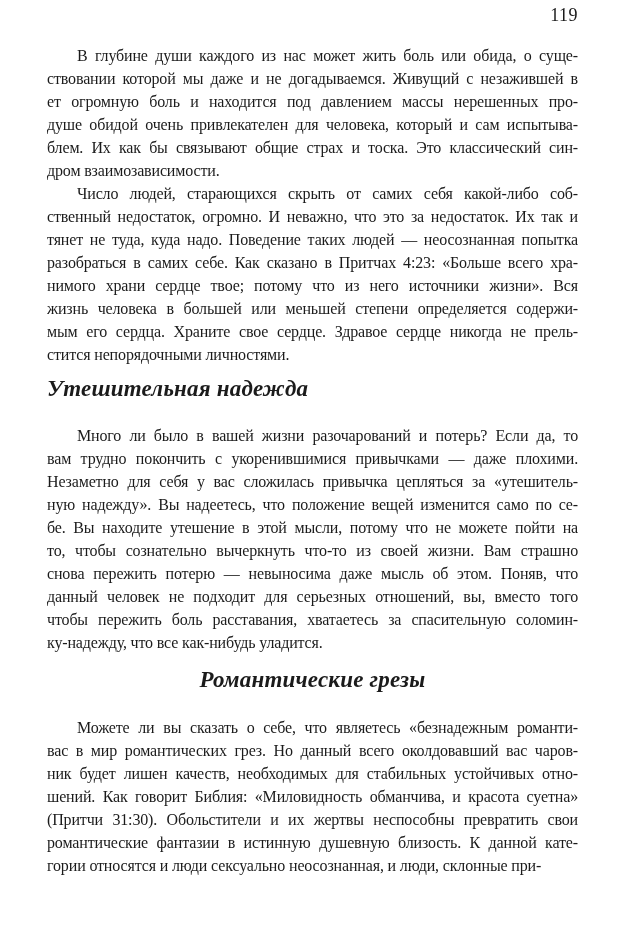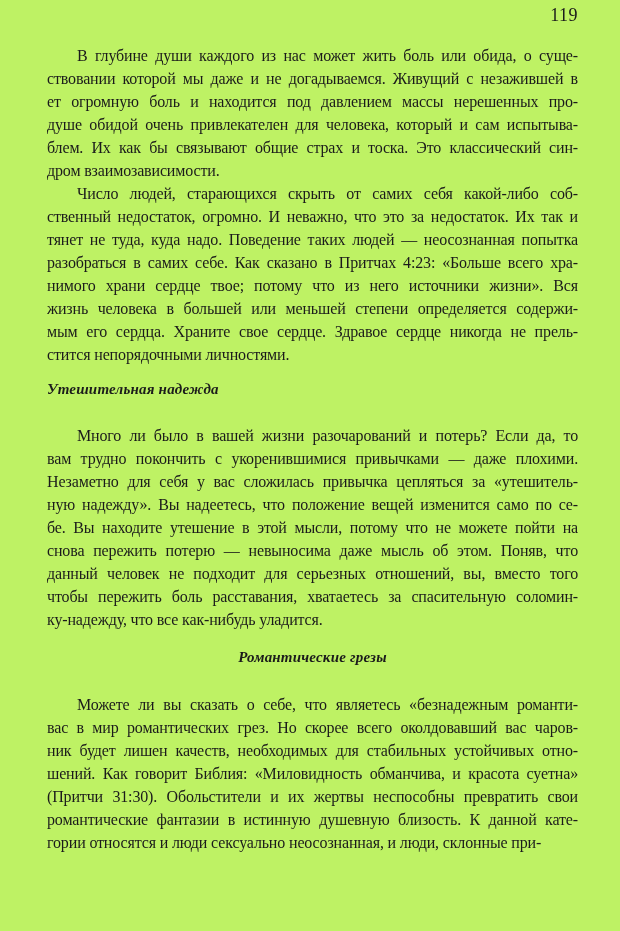--- a/index.html
+++ b/index.html
@@ -40,21 +40,21 @@
     text-align-last: justify;
     white-space: nowrap;
   }
   .line.first { text-indent: 30px; }
   .line.last {
     text-align: left;
     text-align-last: left;
   }
   .section-heading {
     margin: 0;
-    font-size: 15px;
+    font-size: 23px;
     line-height: 24px;
     font-weight: bold;
     font-style: italic;
     letter-spacing: 0.2px;
   }
   .section-heading.h1 { margin-top: 11px; }
   .section-heading.h2 { margin-top: 14px; text-align: center; }
   .footer-watermark {
     position: absolute;
     left: 3px;
@@ -71,21 +71,21 @@
     margin-left: 14px;
     font-size: 10px;
     font-weight: bold;
     letter-spacing: 4px;
     color: #d0564a;
   }
 </style>
 </head>
 <body>
 
-<div class="page" style="background: #bef264; color: rgb(27, 27, 27);">
+<div class="page" style="background: #ffffff; color: rgb(27, 27, 27);">
   <div class="page-number">119</div>
 
   <main id="page-body">
       <div class="paragraph p1">
         <div class="line first">В глубине души каждого из нас может жить боль или обида, о суще-</div>
         <div class="line">ствовании которой мы даже и не догадываемся. Живущий с незажившей в</div>
         <div class="line">ет огромную боль и находится под давлением массы нерешенных про-</div>
         <div class="line">душе обидой очень привлекателен для человека, который и сам испытыва-</div>
         <div class="line">блем. Их как бы связывают общие страх и тоска. Это классический син-</div>
         <div class="line last">дром взаимозависимости.</div>
@@ -100,29 +100,30 @@
         <div class="line">мым его сердца. Храните свое сердце. Здравое сердце никогда не прель-</div>
         <div class="line last">стится непорядочными личностями.</div>
       </div>
       <h2 class="section-heading h1">Утешительная надежда</h2>
       <div class="paragraph p3">
         <div class="line first">Много ли было в вашей жизни разочарований и потерь? Если да, то</div>
         <div class="line">вам трудно покончить с укоренившимися привычками — даже плохими.</div>
         <div class="line">Незаметно для себя у вас сложилась привычка цепляться за «утешитель-</div>
         <div class="line">ную надежду». Вы надеетесь, что положение вещей изменится само по се-</div>
         <div class="line">бе. Вы находите утешение в этой мысли, потому что не можете пойти на</div>
+        <div class="line">то, чтобы сознательно вычеркнуть что-то из своей жизни. Вам страшно</div>
         <div class="line">снова пережить потерю — невыносима даже мысль об этом. Поняв, что</div>
         <div class="line">данный человек не подходит для серьезных отношений, вы, вместо того</div>
         <div class="line">чтобы пережить боль расставания, хватаетесь за спасительную соломин-</div>
         <div class="line last">ку-надежду, что все как-нибудь уладится.</div>
       </div>
       <h2 class="section-heading h2">Романтические грезы</h2>
       <div class="paragraph p4">
         <div class="line first">Можете ли вы сказать о себе, что являетесь «безнадежным романти-</div>
-        <div class="line">вас в мир романтических грез. Но скорее всего околдовавший вас чаров-</div>
+        <div class="line">вас в мир романтических грез. Но данный всего околдовавший вас чаров-</div>
         <div class="line">ник будет лишен качеств, необходимых для стабильных устойчивых отно-</div>
         <div class="line">шений. Как говорит Библия: «Миловидность обманчива, и красота суетна»</div>
         <div class="line">(Притчи 31:30). Обольстители и их жертвы неспособны превратить свои</div>
         <div class="line">романтические фантазии в истинную душевную близость. К данной кате-</div>
         <div class="line last">гории относятся и люди сексуально неосознанная, и люди, склонные при-</div>
       </div>
     </main>
 
   <div class="footer-watermark" style="color: rgb(201, 79, 67);">
     <span class="label">Отредактировал и опубликовал на сайте</span><span class="brand">PRESSI(HERSON)</span>

